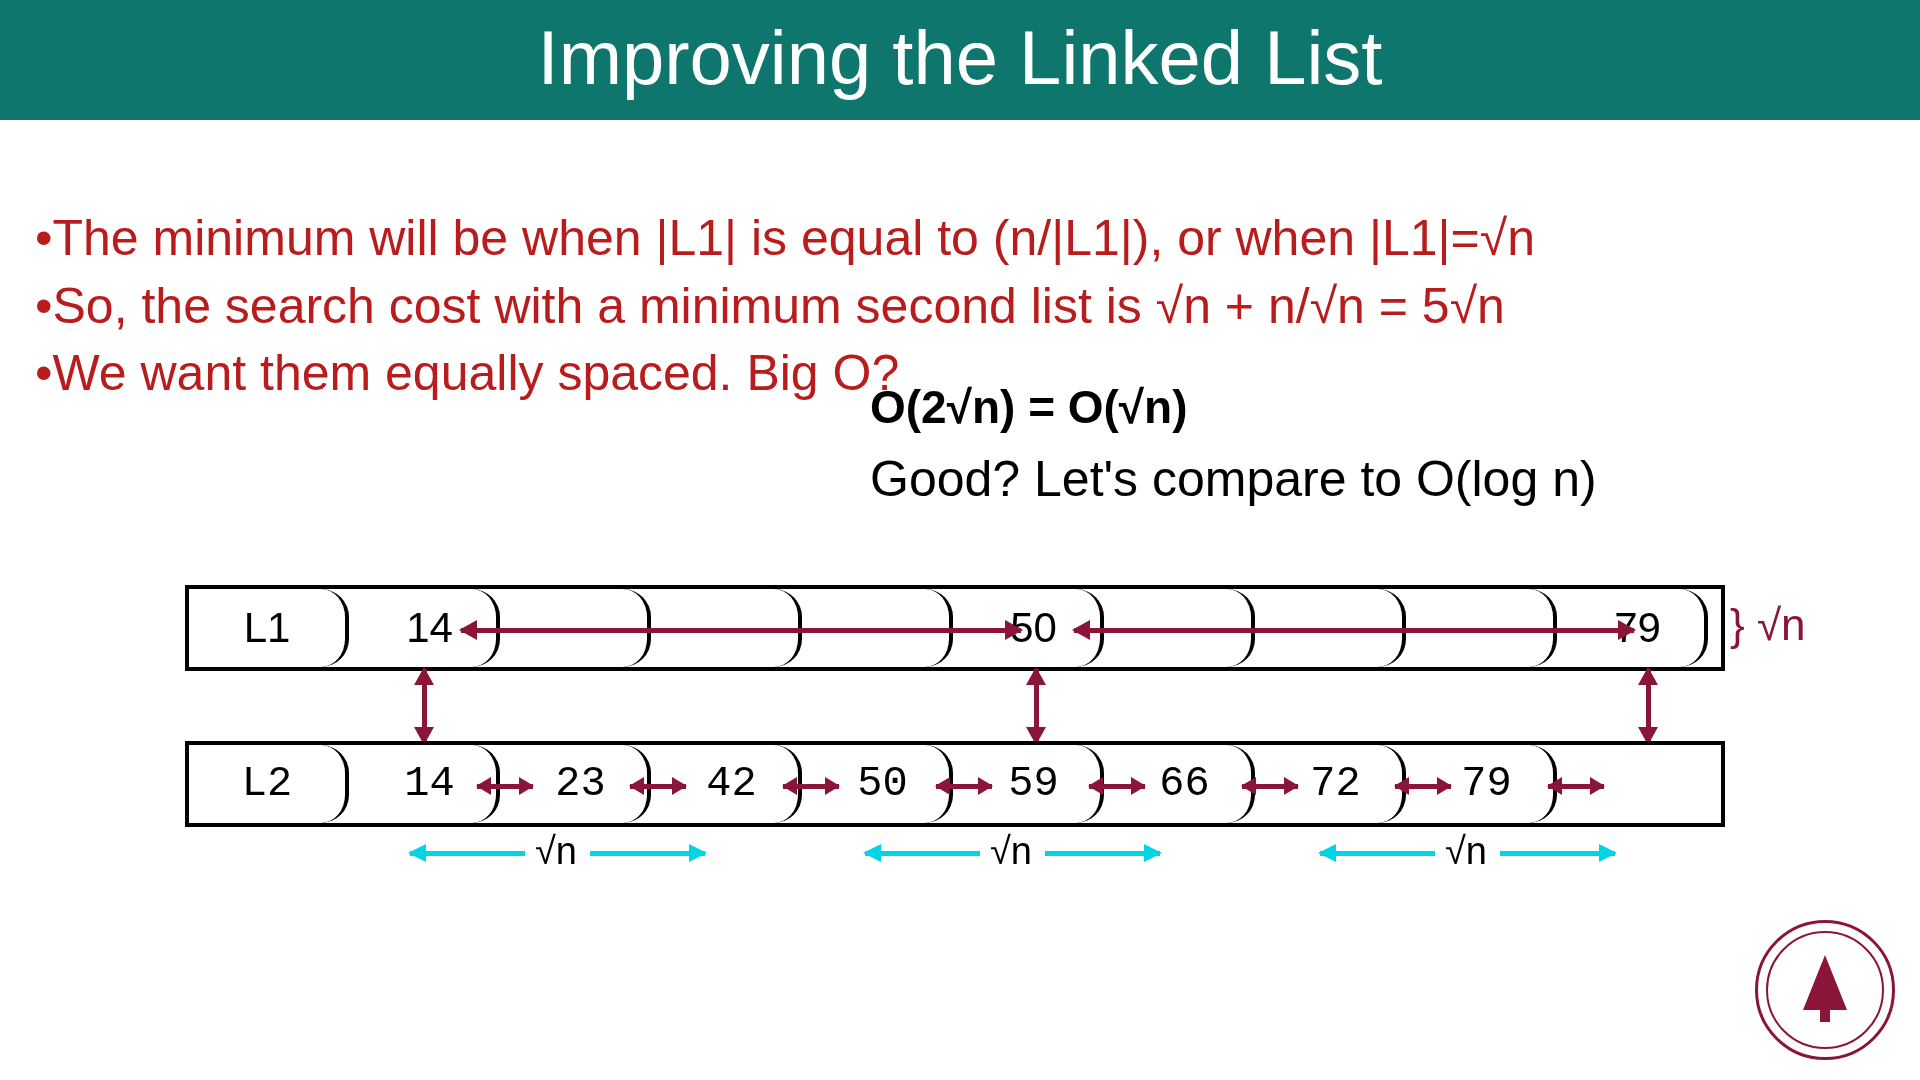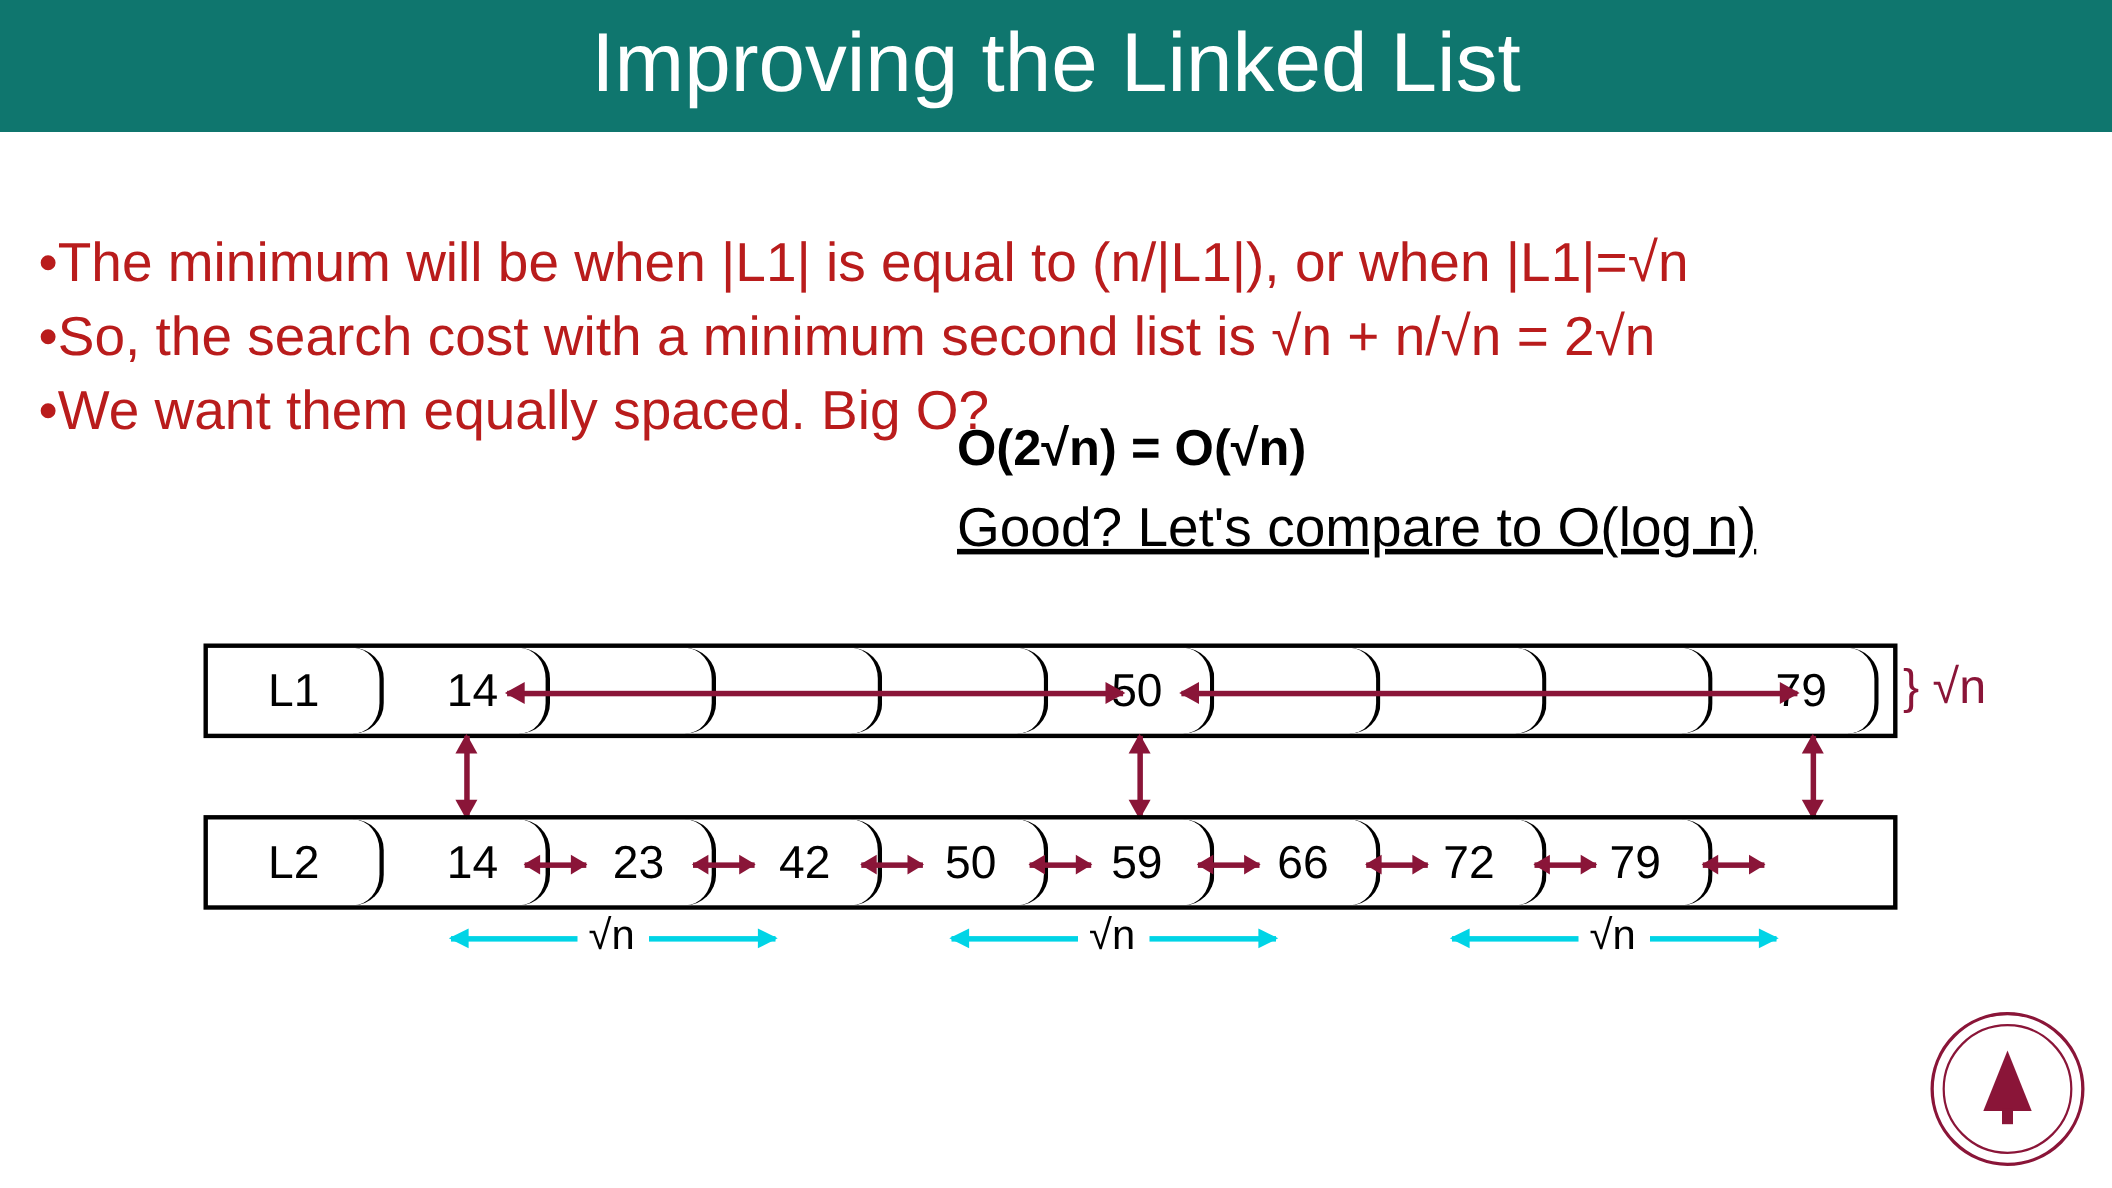--- a/index.html
+++ b/index.html
@@ -35,21 +35,20 @@
     left: 870px;
     top: 380px;
     font-size: 46px;
     font-weight: bold;
   }
   .good-line {
     position: absolute;
     left: 870px;
     top: 450px;
     font-size: 50px;
-    text-decoration: underline;
   }
   .diagram {
     position: absolute;
     left: 185px;
     top: 585px;
     width: 1540px;
   }
   .list-row {
     display: flex;
     border: 4px solid #000;
@@ -170,21 +169,21 @@
   .l2-small-arrow::before { left:-1px; border-right:15px solid #8a1538; }
   .l2-small-arrow::after  { right:-1px; border-left:15px solid #8a1538; }
 </style>
 </head>
 <body>
 
 <div class="title-bar">Improving the Linked List</div>
 
 <div class="body-text">
   <span class="bullet">•The minimum will be when |L1| is equal to (n/|L1|), or when |L1|=√n</span>
-  <span class="bullet">•So, the search cost with a minimum second list is √n + n/√n = 2√n</span>
+  <span class="bullet">•So, the search cost with a minimum second list is √n + n/√n = 5√n</span>
   <span class="bullet">•We want them equally spaced. Big O?</span>
 </div>
 
 <div class="big-o-line">O(2√n) = O(√n)</div>
 <div class="good-line">Good? Let's compare to O(log n)</div>
 
 <div class="diagram">
 
   <div class="list-row" style="position:relative;">
     <div class="cell label">L1</div>
@@ -201,21 +200,21 @@
     <div class="horiz-arrow" style="left:272px; top:39px; width:560px;"></div>
     <div class="horiz-arrow" style="left:885px; top:39px; width:560px;"></div>
   </div>
 
   <div class="row-gap">
     <div class="vert-arrow" style="left:237px; top:-2px; height:74px;"></div>
     <div class="vert-arrow" style="left:849px; top:-2px; height:74px;"></div>
     <div class="vert-arrow" style="left:1461px; top:-2px; height:74px;"></div>
   </div>
 
-  <div class="list-row" style="position:relative;">
+  <div class="list-row" style="position:relative;font-family:Liberation Mono, monospace;">
     <div class="cell label">L2</div>
     <div class="cell val">14</div>
     <div class="cell val">23</div>
     <div class="cell val">42</div>
     <div class="cell val">50</div>
     <div class="cell val">59</div>
     <div class="cell val">66</div>
     <div class="cell val">72</div>
     <div class="cell val">79</div>
 

